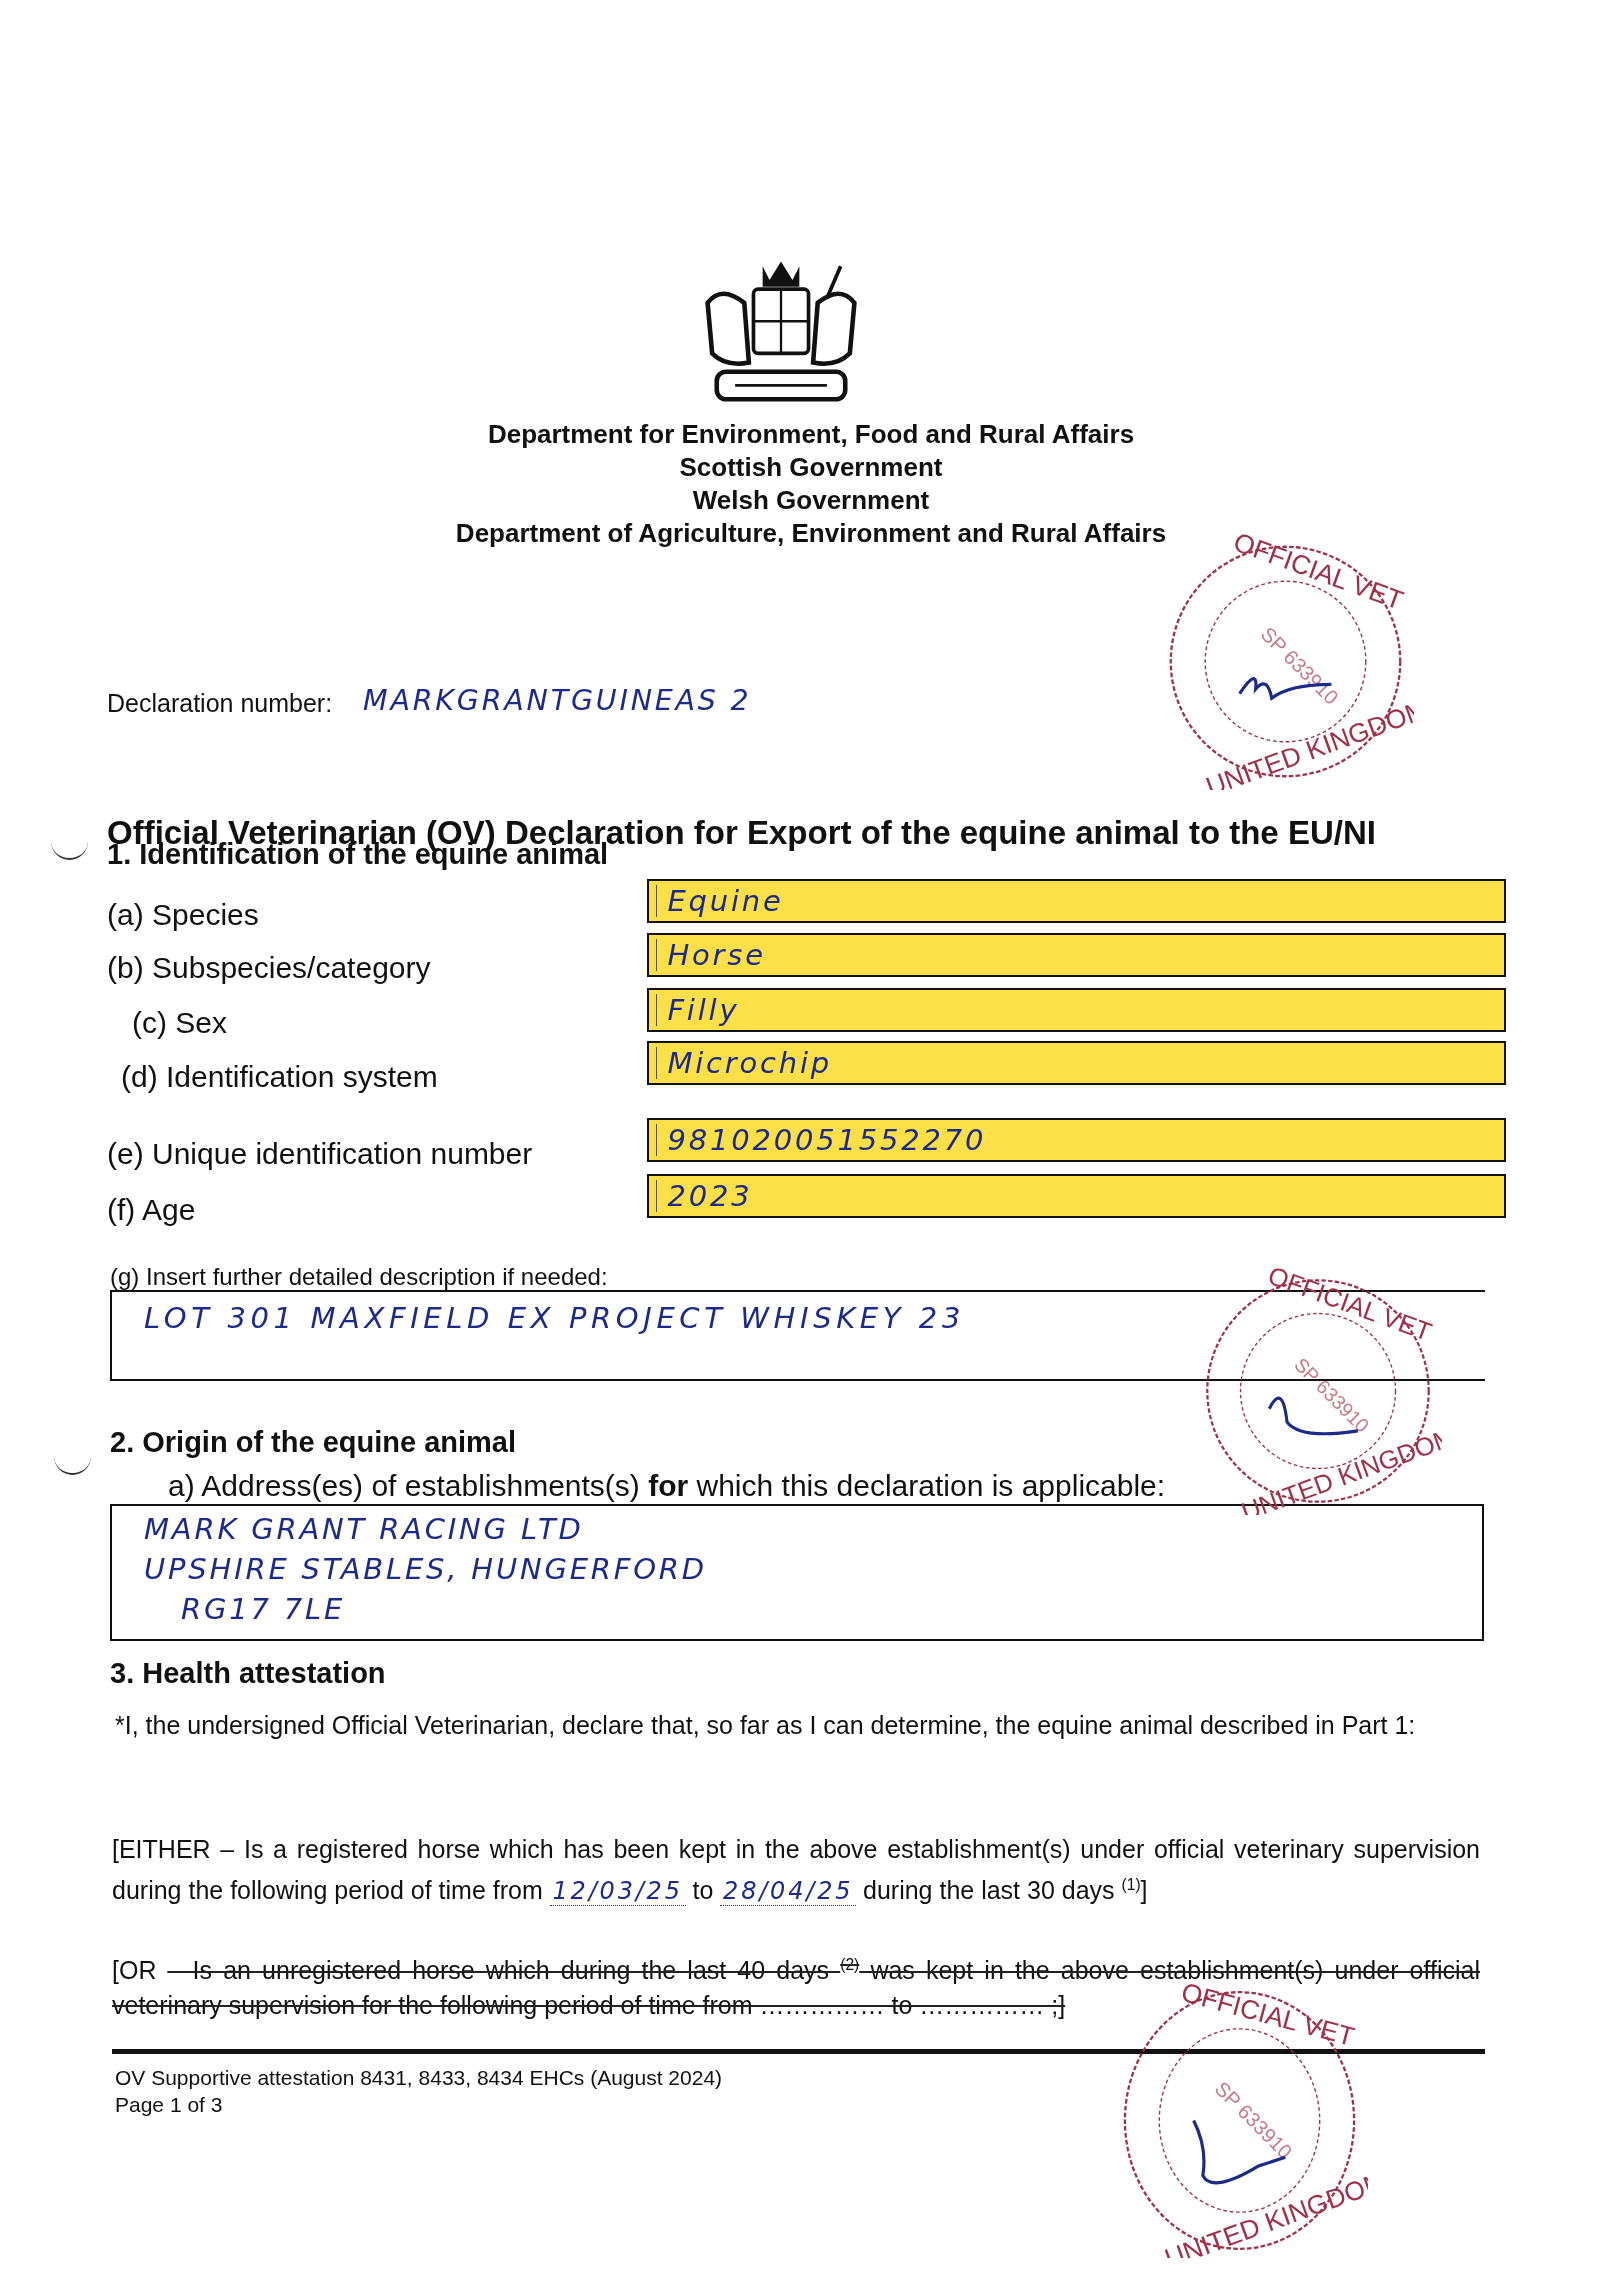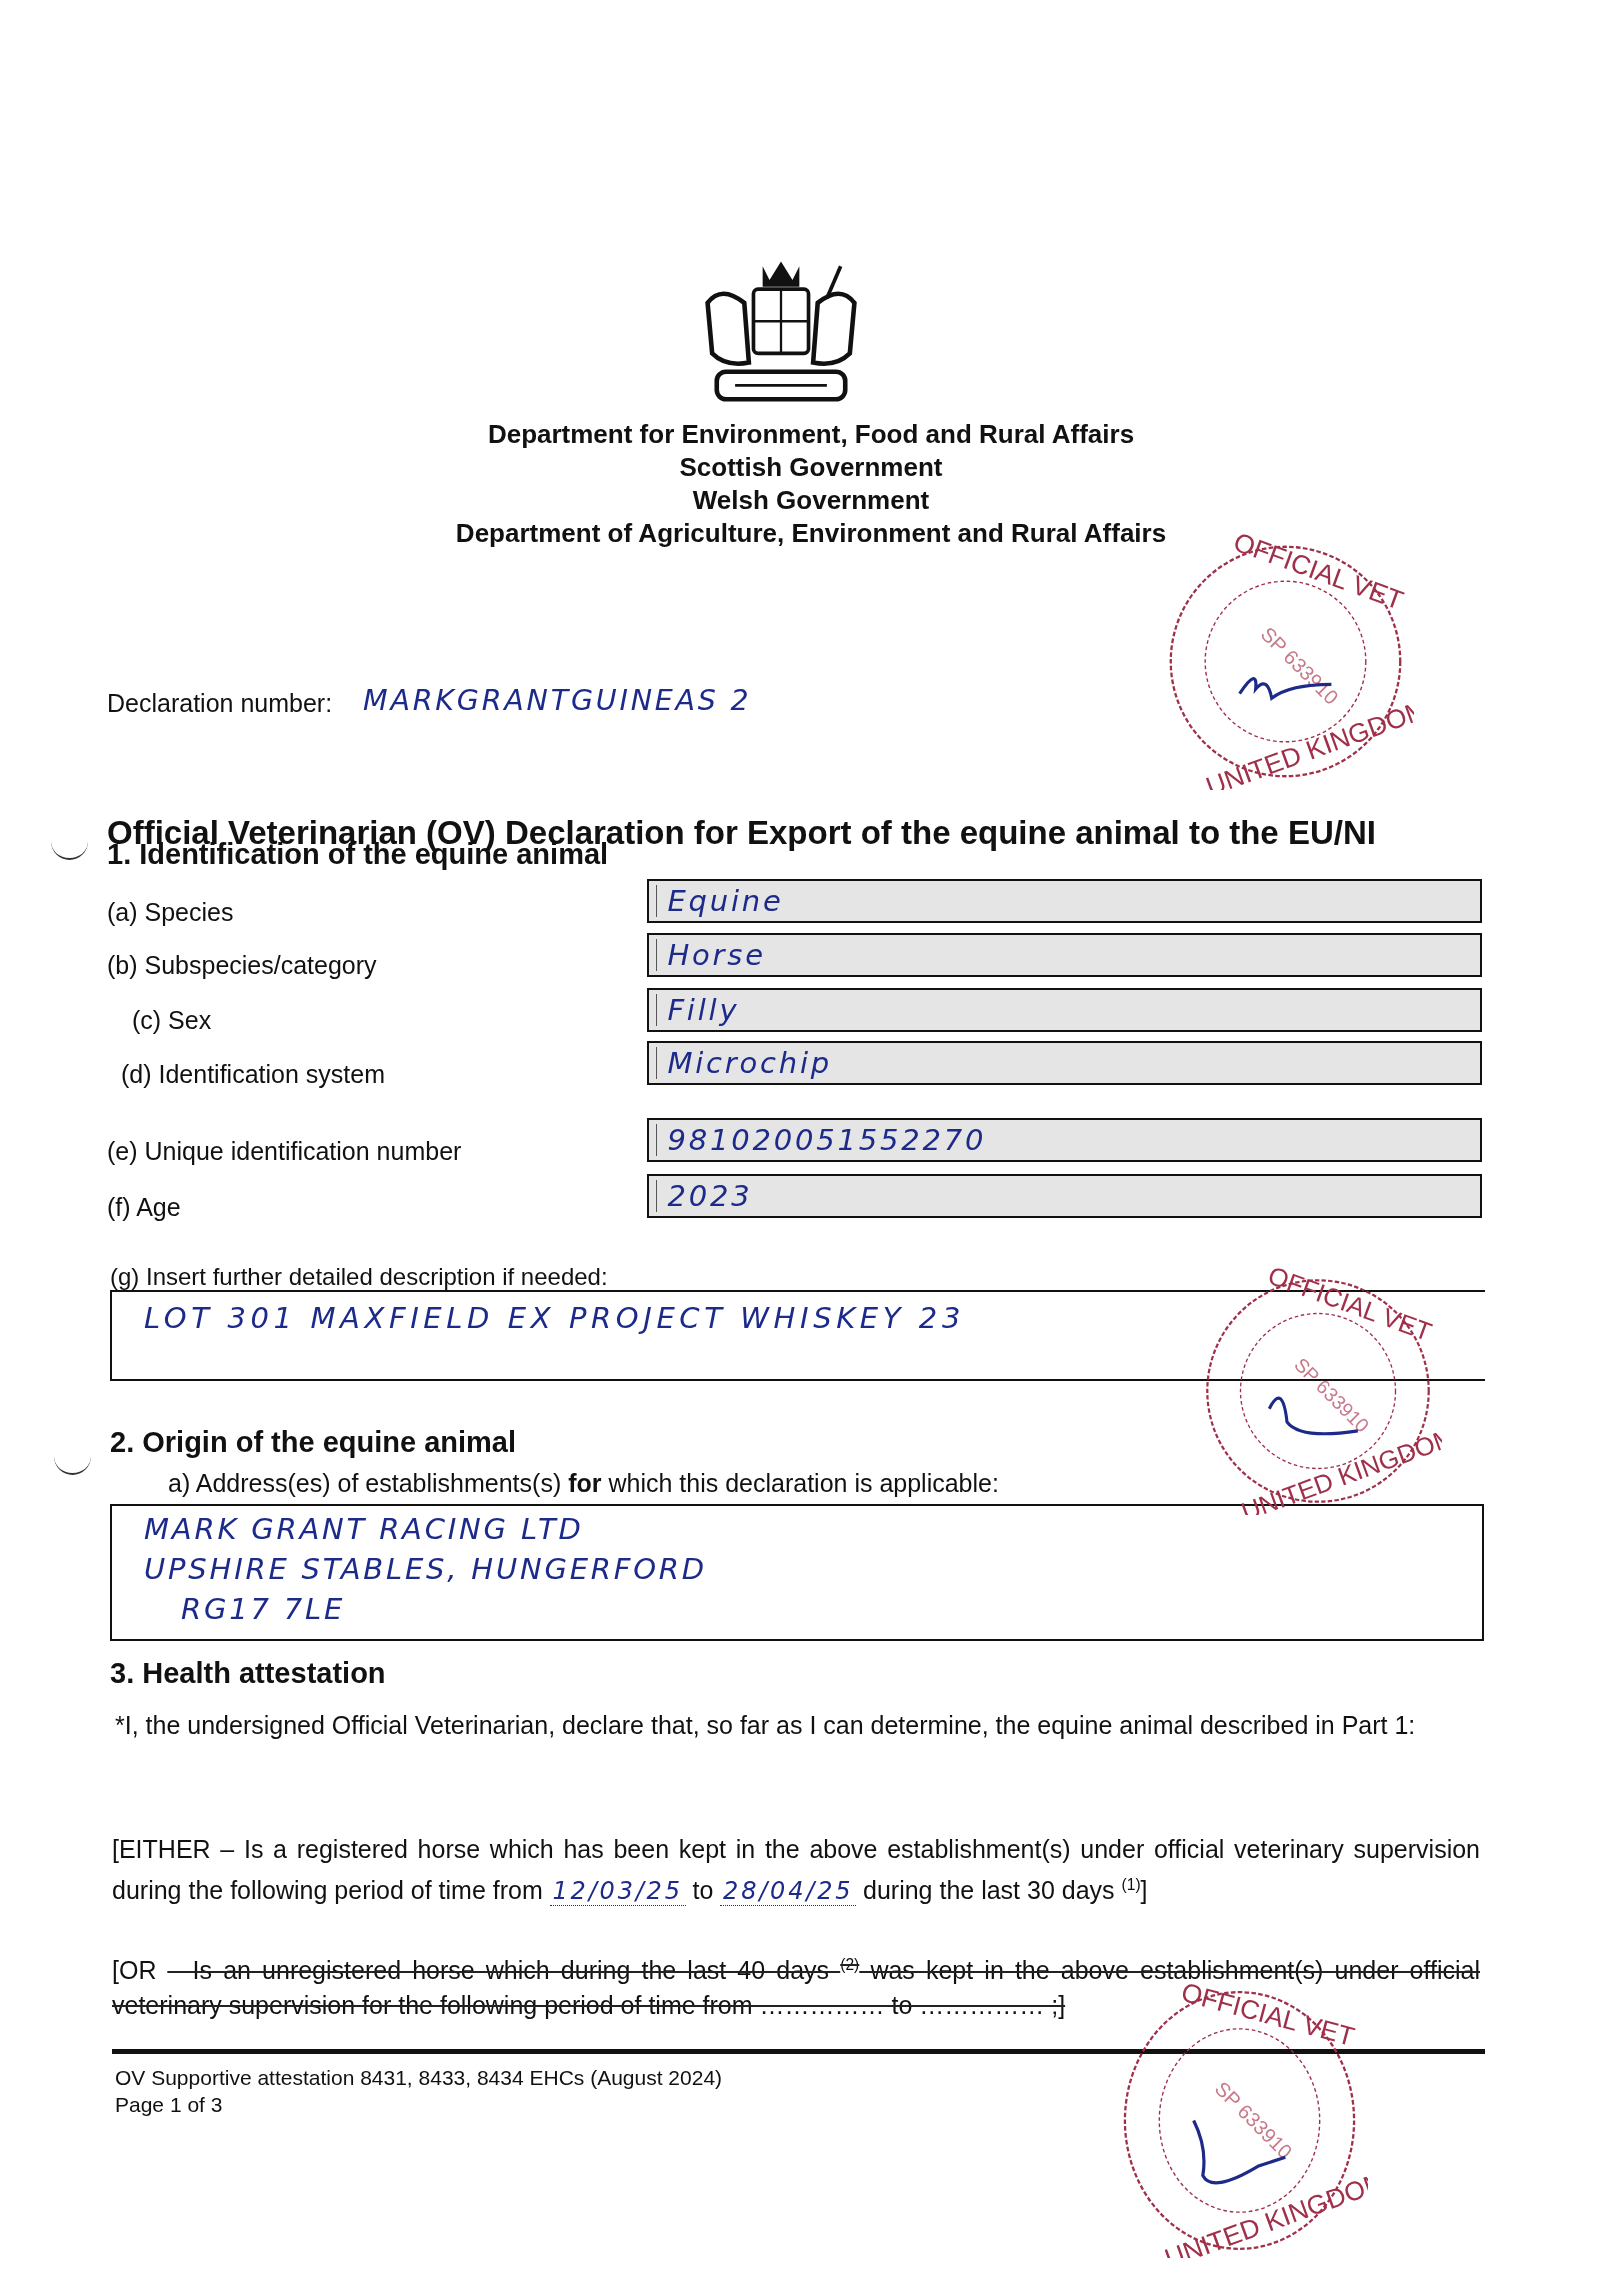--- a/index.html
+++ b/index.html
@@ -6,22 +6,22 @@
   body { width:1622px; height:2295px; position:relative; overflow:hidden;
          font-family:"Liberation Sans", sans-serif; color:#111; }
   .abs { position:absolute; }
   .crest { left:689px; top:257px; width:184px; height:156px; }
   .hdr { left:0; width:1622px; text-align:center; font-weight:bold; font-size:26px; line-height:33px; }
   .decl-label { left:107px; top:689px; font-size:25px; }
   .hand { color:#1c2a8a; font-family:"DejaVu Sans", sans-serif; letter-spacing:2.8px; font-style:italic; }
   .decl-value { left:363px; top:684px; font-size:28.5px; }
   .title { left:107px; top:766px; font-size:33px; font-weight:bold;margin-top:48px; }
   .sec { font-size:29px; font-weight:bold; }
-  .lbl { font-size:25px; }
-  .box { border:2.3px solid #111; border-left-width:2.8px; background:#e5e5e5; }
+  .lbl { font-size:30px; }
+  .box { border:2.3px solid #111; border-left-width:2.8px; background:#fde047;padding-left:24px; }
   .field { position:absolute; left:647px; width:831px; height:40px; }
   .field .val { position:absolute; left:18.4px; top:2.8px; font-size:29px; }
   .field::before { content:""; position:absolute; left:7.3px; top:3.7px; bottom:3.7px; width:0.9px; background:#555; }
   .big-box { border:2.3px solid #111; }
   .hline { height:2.8px; background:#111; }
   .para { font-size:25px; line-height:35px; text-align:justify; }
   .dotted-fill { border-bottom:1.8px dotted #333; padding:0 2.8px; }
   .strike { text-decoration:line-through; text-decoration-thickness:2.3px; text-decoration-color:#222; }
   .foot { font-size:21px; line-height:27px; }
   .stamp { width:257px; height:257px; }

